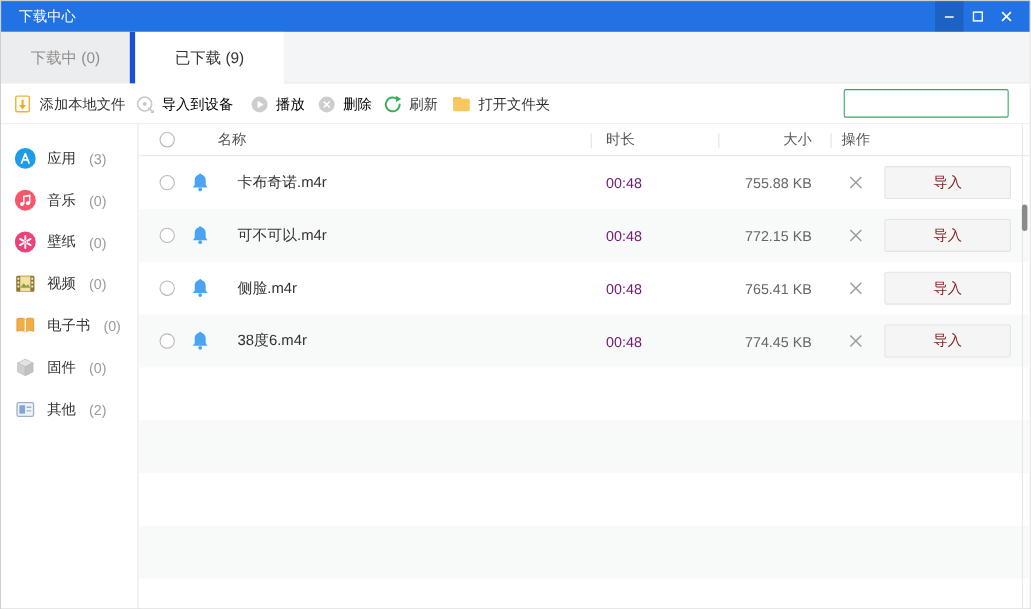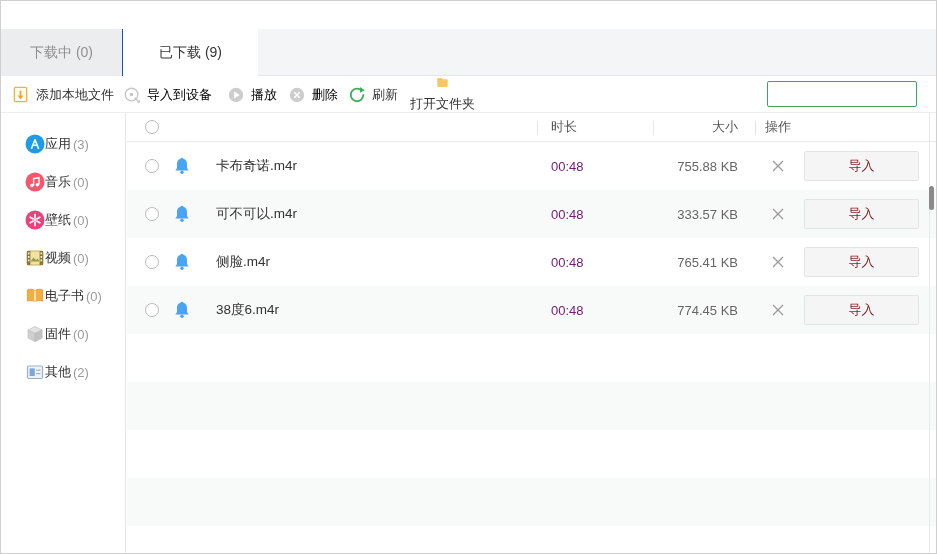--- a/index.html
+++ b/index.html
@@ -9,35 +9,35 @@
   
   .titlebar { position:absolute; left:0; top:0; width:100%; height:28px; background:#2173e3; display:flex; align-items:center; }
   .titlebar .title { color:#fff; font-size:13px; margin-left:16px; }
   .win-controls { position:absolute; right:8px; top:0; height:28px; display:flex; }
   .win-btn { width:26px; height:28px; display:flex; align-items:center; justify-content:center; cursor:pointer; }
   .win-btn.min { background:rgba(0,0,0,.14); }
 
   
   .tabstrip { position:absolute; left:0; top:28px; width:100%; height:47px; background:#f4f5f6; border-bottom:1px solid #e6e6e6; }
   .tab { position:absolute; top:0; height:47px; display:flex; align-items:center; justify-content:center; font-size:14px; cursor:pointer; }
-  .tab-downloading { left:0; width:122px; background:#ecedee; color:#8f8f8f; border-right:1px solid #1d4ed8; }
+  .tab-downloading { left:0; width:122px; background:#ecedee; color:#8f8f8f; border-right:5px solid #1d4ed8; }
   .tab-downloaded { left:122px; width:135px; height:48px; background:#fff; color:#333; z-index:2; }
 
   
   .toolbar { position:absolute; left:0; top:75px; width:100%; height:37px; background:#fff; border-bottom:1px solid #ededed; }
   .tb-item { position:absolute; top:0; height:37px; display:flex; align-items:center; gap:6px; font-size:13px; color:#333; cursor:pointer; }
   .tb-item.disabled { color:#000000; cursor:default; }
   .tb-add { left:10px; } .tb-import { left:122px; } .tb-play { left:226px; }
-  .tb-del { left:287px; } .tb-refresh { left:347px; } .tb-folder { left:409px;flex-direction:column; }
+  .tb-del { left:287px; } .tb-refresh { left:347px; } .tb-folder { left:409px; }
   .searchbox { position:absolute; right:19px; top:5px; width:150px; height:26px; border:1px solid #3aa562; border-radius:2px; background:#fff; display:flex; align-items:center; }
   .searchbox input { flex:1; border:none; outline:none; height:22px; padding:0 4px 0 8px; font-size:13px; color:#333; background:transparent; }
 
   
   .sidebar { position:absolute; left:0; top:112px; width:125px; bottom:0; background:#fff; border-right:1px solid #e6e6e6; padding-top:12px; }
-  .side-item { height:38px; display:flex; align-items:center; padding-left:24px; font-size:13px; cursor:pointer;text-align:center; }
+  .side-item { height:38px; display:flex; align-items:center; padding-left:12px; gap:10px; font-size:13px; cursor:pointer;text-align:center; }
   .side-item .lbl { color:#333; }
   .side-item .cnt { color:#9b9b9b; margin-left:2px; }
   .side-item.selected { background:#c9dcf5; }
   .side-icon { width:20px; height:20px; flex:0 0 auto; }
 
   
   .content { position:absolute; left:126px; top:112px; right:0; bottom:0; background:#fff; }
   .thead { position:relative; height:29px; border-bottom:1px solid #e8e8e8; font-size:13px; color:#555; }
   .cell { position:absolute; top:0; bottom:0; display:flex; align-items:center; }
   .col-check { left:18px; width:15px; }
@@ -59,20 +59,41 @@
 
   
   .scroll-track { position:absolute; right:6px; top:112px; bottom:0; width:1px; background:#e8e8e8; }
   .scroll-thumb { position:absolute; right:2px; top:185px; width:5px; height:24px; background:#8a8a8a; border-radius:3px; }
 </style>
 </head>
 <body>
 
 <div class="window">
 
+  <div class="titlebar">
+    <span class="title">下载中心</span>
+    <div class="win-controls">
+      <div class="win-btn min">
+        <svg width="12" height="12" viewBox="0 0 12 12">
+            <line x1="2" y1="6.5" x2="10" y2="6.5" stroke="#fff" stroke-width="1.4"></line>
+          </svg>
+      </div>
+      <div class="win-btn">
+        <svg width="12" height="12" viewBox="0 0 12 12">
+            <rect x="2" y="2" width="8" height="8" fill="none" stroke="#fff" stroke-width="1.3"></rect>
+          </svg>
+      </div>
+      <div class="win-btn">
+        <svg width="12" height="12" viewBox="0 0 12 12">
+            <line x1="2" y1="2" x2="10" y2="10" stroke="#fff" stroke-width="1.5"></line>
+            <line x1="10" y1="2" x2="2" y2="10" stroke="#fff" stroke-width="1.5"></line>
+          </svg>
+      </div>
+    </div>
+  </div>
 
   <div class="tabstrip">
     <div class="tab tab-downloading">下载中 (0)</div>
     <div class="tab tab-downloaded">已下载 (9)</div>
   </div>
 
   <div class="toolbar">
     <div class="tb-item tb-add">
       <svg width="19" height="19" viewBox="0 0 20 20">
           <rect x="3.5" y="2.5" width="13" height="15" rx="1.5" fill="#fffdf4" stroke="#f2b23c" stroke-width="1.4"></rect>
@@ -203,20 +224,21 @@
       <span class="lbl">其他</span>
         <span class="cnt">(2)</span>
     </div>
   </div>
 
   <div class="content">
     <div class="thead">
       <span class="cell col-check">
           <span class="radio"></span>
         </span>
+      <span class="cell col-name">名称</span>
       <span class="cell col-dur">时长</span>
       <span class="cell col-size">大小</span>
       <span class="cell col-op">操作</span>
       <span class="hsep" style="left:410px"></span>
       <span class="hsep" style="left:526px"></span>
       <span class="hsep" style="left:628px"></span>
     </div>
 
     <div class="rows">
 
@@ -249,21 +271,21 @@
           </span>
         <span class="cell col-icon">
             <svg width="20" height="20" viewBox="0 0 20 20">
               <circle cx="10" cy="2.8" r="1.1" fill="#49a4f3"></circle>
               <path d="M10,2.6 C6.9,2.6 5,5 5,8 V12 L3.4,14.4 H16.6 L15,12 V8 C15,5 13.1,2.6 10,2.6 Z" fill="#49a4f3"></path>
               <circle cx="10" cy="16.2" r="1.7" fill="#49a4f3"></circle>
             </svg>
           </span>
         <span class="cell col-name">可不可以.m4r</span>
         <span class="cell col-dur">00:48</span>
-        <span class="cell col-size">333.57 KB</span>
+        <span class="cell col-size">772.15 KB</span>
         <span class="cell col-op del-x">
             <svg width="14" height="14" viewBox="0 0 14 14">
               <line x1="2" y1="2" x2="12" y2="12" stroke="#9a9a9a" stroke-width="1.3"></line>
               <line x1="12" y1="2" x2="2" y2="12" stroke="#9a9a9a" stroke-width="1.3"></line>
             </svg>
           </span>
         <button class="import-btn">导入</button>
       </div>
 
       <div class="row">

